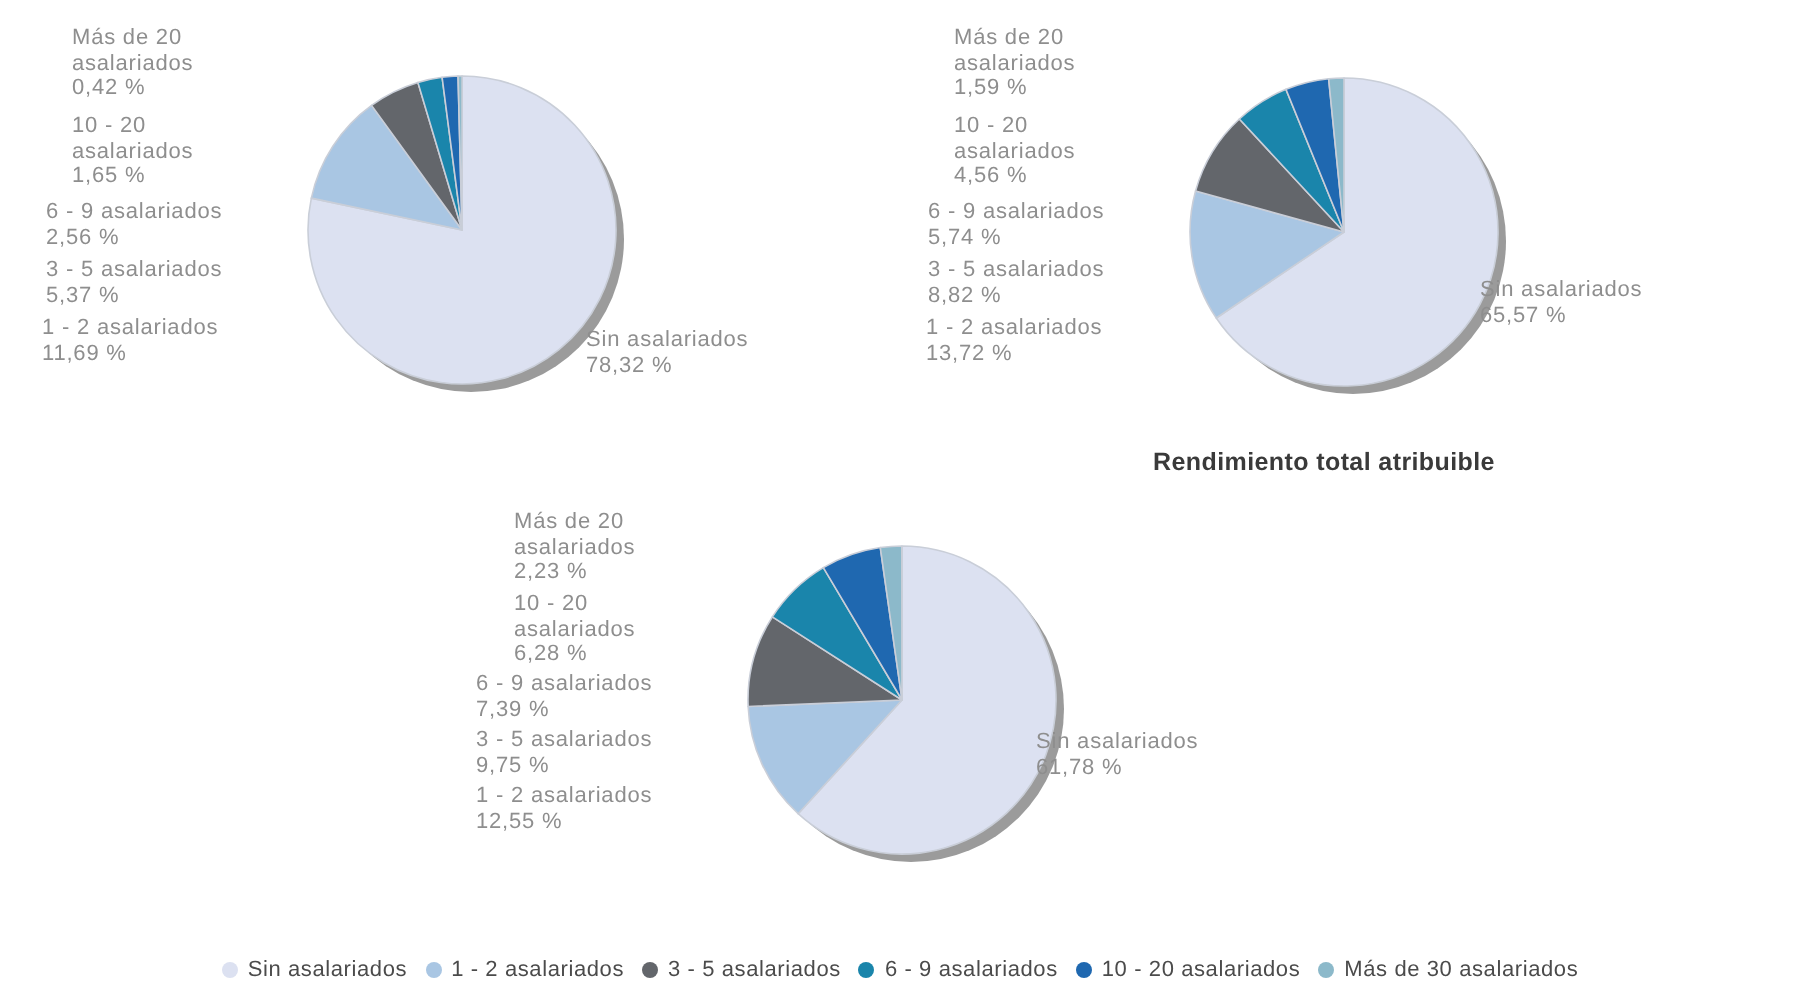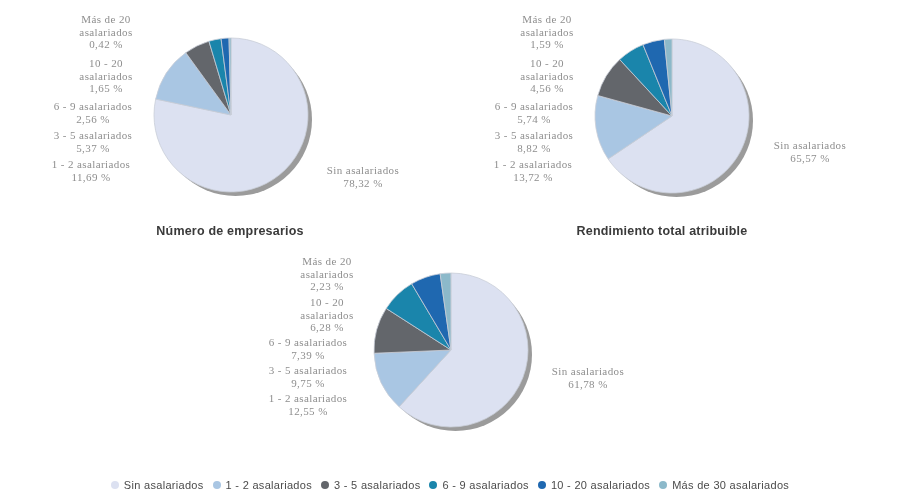--- a/index.html
+++ b/index.html
@@ -4,21 +4,21 @@
 <style>
   html,body { margin:0; padding:0; background:#ffffff; }
   #stage {
     position:relative; width:900px; height:500px; background:#ffffff;
     font-family:"Liberation Sans", sans-serif; overflow:hidden;
   }
   .pie-svg { position:absolute; }
   .slice-label {
     position:absolute; width:140px; transform:translateX(-50%);
     font-size:11px; line-height:12.5px; color:#8e8e8e;
-    text-align:center; white-space:pre-line; letter-spacing:0.4px;font-family:Liberation Serif, serif;
+    white-space:pre-line; letter-spacing:0.4px;
   }
   .chart-title {
     position:absolute; transform:translateX(-50%); white-space:nowrap;
     font-size:12.5px; font-weight:bold; color:#3a3a3a; letter-spacing:0.2px;
   }
   .legend {
     position:absolute; left:0; right:0; top:477px; height:16px;
     display:flex; justify-content:center; align-items:center; gap:9px;
     font-size:11px; color:#4b4b4b; letter-spacing:0.3px;
   }
@@ -45,21 +45,20 @@
     <div class="slice-label" style="left: 93px; top: 129px;">3 - 5 asalariados
 5,37 %</div>
     <div class="slice-label" style="left: 93px; top: 100px;">6 - 9 asalariados
 2,56 %</div>
     <div class="slice-label" style="left: 106px; top: 57px;">10 - 20
 asalariados
 1,65 %</div>
     <div class="slice-label" style="left: 106px; top: 13px;">Más de 20
 asalariados
 0,42 %</div>
-    <div class="chart-title" style="left: 230px; top: 224px;">Número de empresarios</div>
     <svg width="174" height="174" viewBox="0 0 174 174" class="pie-svg" style="left: 585px; top: 29px;">
       <circle cx="91.5" cy="91.5" r="76.5" fill="#9b9b9b"></circle>
       <path d="M87,87 L87.00,10.00 A77,77 0 1 1 23.13,130.00 Z" fill="#dce1f1" stroke="#c9ced8" stroke-width="0.8" stroke-linejoin="round"></path>
       <path d="M87,87 L23.13,130.00 A77,77 0 0 1 12.78,66.50 Z" fill="#a9c6e3" stroke="#c9ced8" stroke-width="0.8" stroke-linejoin="round"></path>
       <path d="M87,87 L12.78,66.50 A77,77 0 0 1 34.68,30.51 Z" fill="#63666b" stroke="#c9ced8" stroke-width="0.8" stroke-linejoin="round"></path>
       <path d="M87,87 L34.68,30.51 A77,77 0 0 1 57.98,15.68 Z" fill="#1a85ab" stroke="#c9ced8" stroke-width="0.8" stroke-linejoin="round"></path>
       <path d="M87,87 L57.98,15.68 A77,77 0 0 1 79.32,10.38 Z" fill="#1f68b0" stroke="#c9ced8" stroke-width="0.8" stroke-linejoin="round"></path>
       <path d="M87,87 L79.32,10.38 A77,77 0 0 1 87.00,10.00 Z" fill="#8cb9ca" stroke="#c9ced8" stroke-width="0.8" stroke-linejoin="round"></path>
     </svg>
     <div class="slice-label" style="left: 810px; top: 139px;">Sin asalariados

